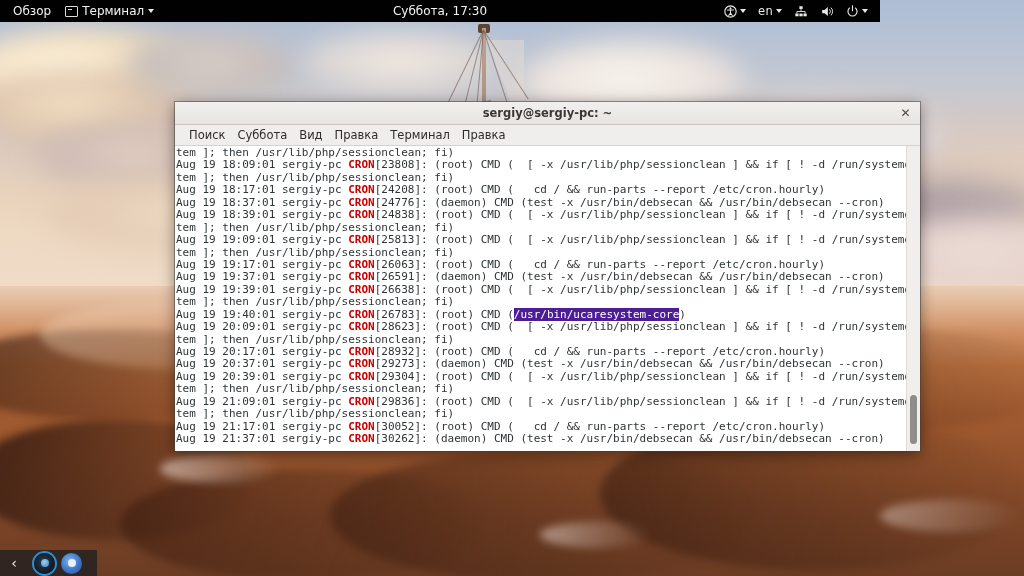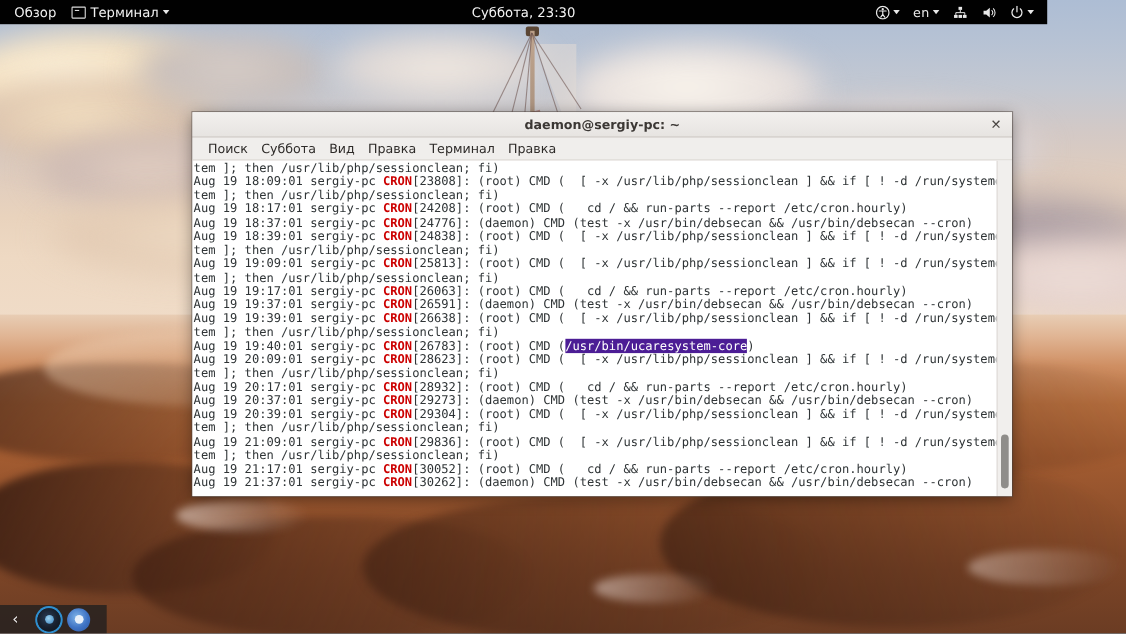--- a/index.html
+++ b/index.html
@@ -97,21 +97,21 @@
     width: 0; height: 0;
     border-left: 0 solid transparent;
     border-right: 38px solid rgba(226, 218, 214, .55);
     border-bottom: 96px solid transparent;
   }
 
   
   .top-panel {
     position: absolute;
     left: 0; top: 0;
-    width: 952px; height: 22px;
+    width: 880px; height: 22px;
     background: #010101;
     display: flex;
     align-items: flex-end;
     color: #ffffff;
     font-size: 12px;
     z-index: 40;
   }
   .panel-left {
     display: flex; align-items: center;
     height: 22px;
@@ -358,21 +358,21 @@
         <span>Обзор</span>
       </div>
       <div class="panel-item">
         <span class="term-ico"></span>
         <span>Терминал</span>
         <span class="caret"></span>
       </div>
     </div>
 
     <div class="panel-center">
-      <div class="panel-clock">Суббота, 23:30</div>
+      <div class="panel-clock">Суббота, 17:30</div>
     </div>
 
     <div class="panel-right">
       <div class="tray-item">
         <svg width="13" height="13" viewBox="0 0 16 16">
           <circle cx="8" cy="8" r="7" fill="none" stroke="#e8e8e8" stroke-width="1.4"></circle>
           <circle cx="8" cy="4.2" r="1.3" fill="#e8e8e8"></circle>
           <path d="M4.2 6.2 H11.8 M8 6.2 V10 M8 10 L5.8 13 M8 10 L10.2 13" stroke="#e8e8e8" stroke-width="1.3" fill="none" stroke-linecap="round"></path>
         </svg>
         <span class="caret"></span>
@@ -402,21 +402,21 @@
           <path d="M4.3 3.7 A5.6 5.6 0 1 0 11.7 3.7" stroke="#e8e8e8" stroke-width="1.4" fill="none" stroke-linecap="round"></path>
           <path d="M8 1 V7" stroke="#e8e8e8" stroke-width="1.4" stroke-linecap="round"></path>
         </svg>
         <span class="caret"></span>
       </div>
     </div>
   </div>
 
   <div class="window">
     <div class="titlebar">
-      <div class="title-text">daemon@sergiy-pc: ~</div>
+      <div class="title-text">sergiy@sergiy-pc: ~</div>
       <div class="close-btn">✕</div>
     </div>
 
     <div class="menubar">
       <div class="menu-item">Поиск</div>
       <div class="menu-item">Суббота</div>
       <div class="menu-item">Вид</div>
       <div class="menu-item">Правка</div>
       <div class="menu-item">Терминал</div>
       <div class="menu-item">Правка</div>

